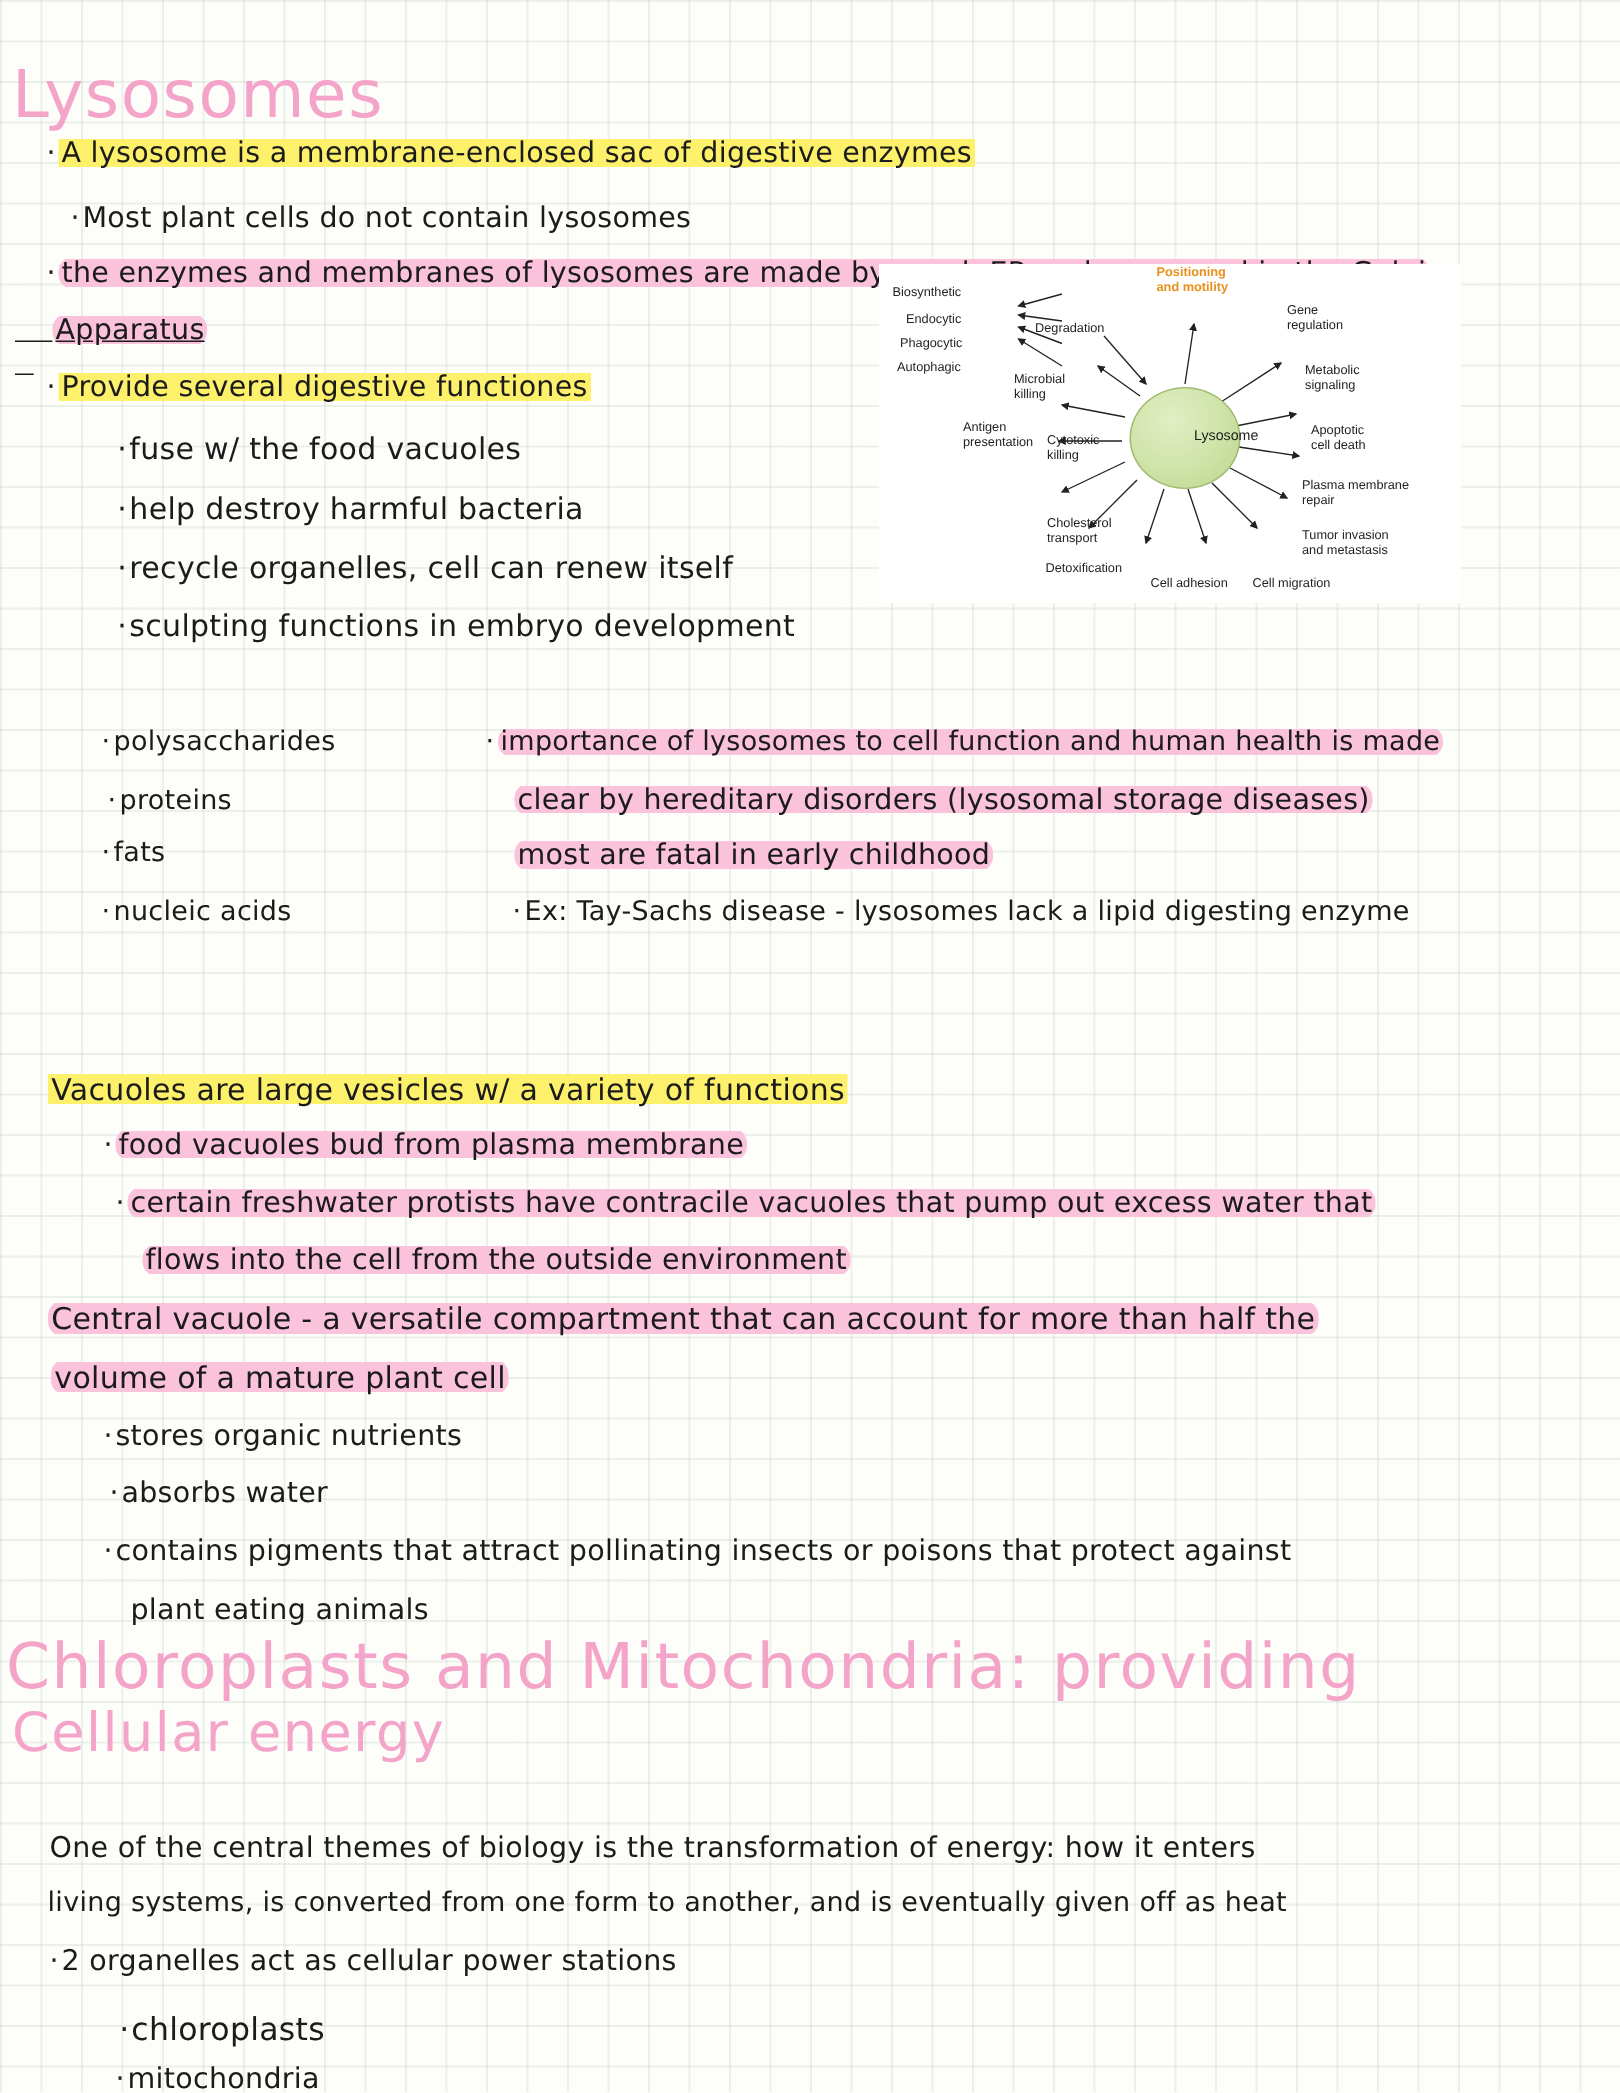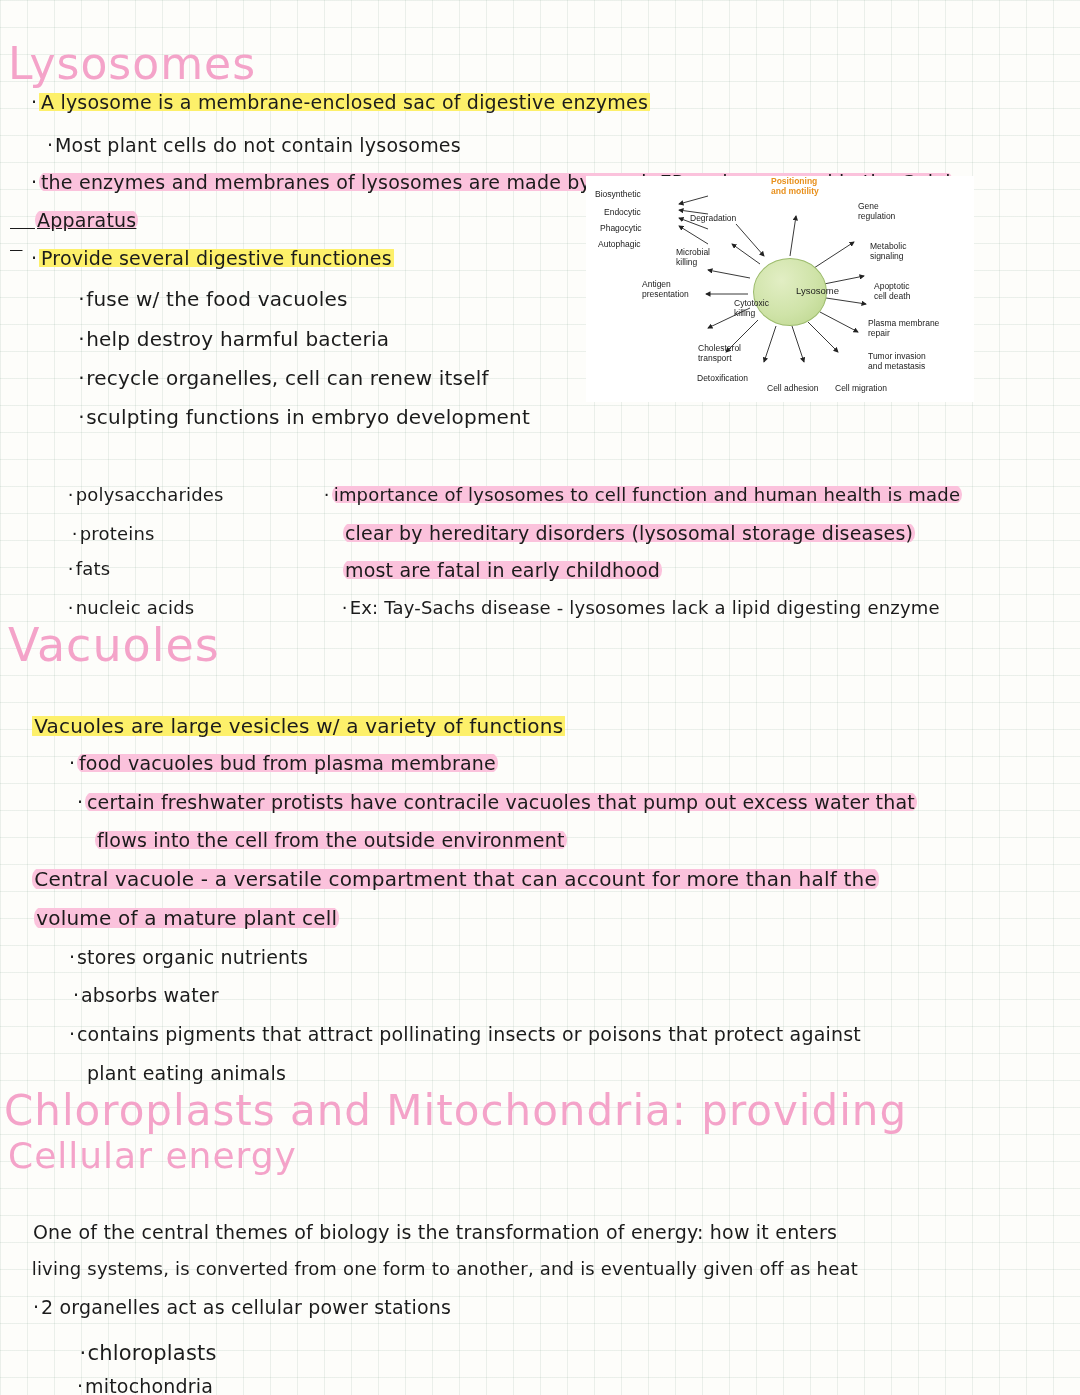--- a/index.html
+++ b/index.html
@@ -236,29 +236,28 @@
 cell death</div>
     <div class="dlabel" style="left:282px; top:143px;">Plasma membrane
 repair</div>
     <div class="dlabel" style="left:282px; top:176px;">Tumor invasion
 and metastasis</div>
     <div class="dlabel" style="left:249px; top:208px;">Cell migration</div>
     <div class="dlabel" style="left:181px; top:208px;">Cell adhesion</div>
     <div class="dlabel" style="left:111px; top:198px;">Detoxification</div>
     <div class="dlabel" style="left:112px; top:168px;">Cholesterol
 transport</div>
-    <div class="dlabel" style="left:112px; top:123px;margin-left:36px;">Cytotoxic
+    <div class="dlabel" style="left:112px; top:113px;">Cytotoxic
 killing</div>
     <div class="dlabel" style="left:56px; top:104px;">Antigen
 presentation</div>
     <div class="dlabel" style="left:90px; top:72px;">Microbial
 killing</div>
   </div>
 
-  <div class="heading" style="left:8px; top:622px; font-size:46px;">Vacuoles</div>
 
   <div class="line hw" style="left:6px; top:692px; font-size:20px;">
     <span class="hl-yellow">Vacuoles are large vesicles w/ a variety of functions</span>
   </div>
   <div class="line hw" style="left:44px; top:731px; font-size:19px;">
     <span class="bullet">·</span><span class="hl-pink">food vacuoles bud from plasma membrane</span>
   </div>
   <div class="line hw" style="left:52px; top:770px; font-size:19px;">
     <span class="bullet">·</span><span class="hl-pink">certain freshwater protists have contracile vacuoles that pump out excess water that</span>
   </div>

